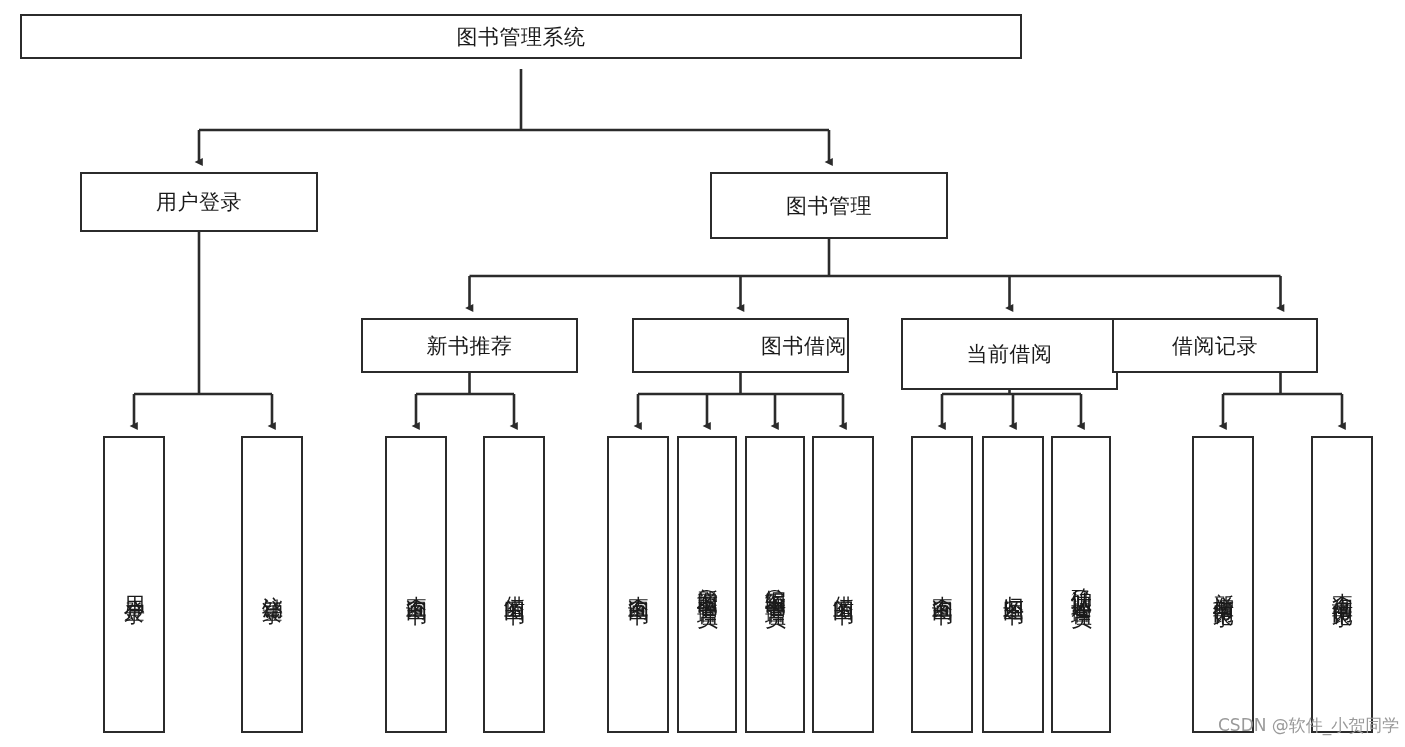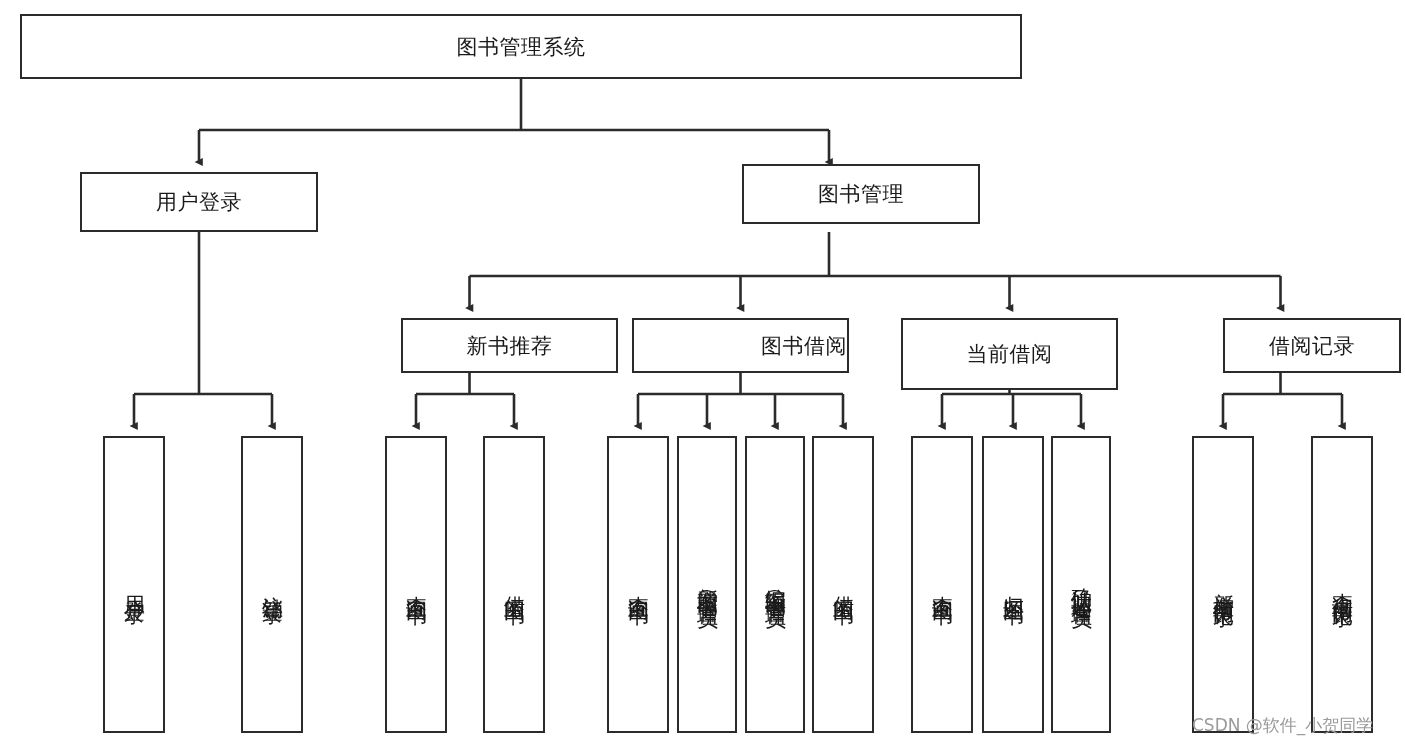--- a/index.html
+++ b/index.html
@@ -52,20 +52,21 @@
   }
   .node .hlabel {
     white-space: nowrap;
   }
   .watermark {
     position: absolute;
     font-size: 17px;
     color: #9a9a9a;
     white-space: nowrap;
     pointer-events: none;
+    margin-left: 26px;
   }
 </style>
 </head>
 <body>
 
 <div id="diagram-root">
   <svg class="edges" viewBox="0 0 1405 747">
     <defs>
       <marker id="arrowhead" markerWidth="9" markerHeight="9" refX="4.5" refY="4.2" orient="auto" markerUnits="userSpaceOnUse">
         <path d="M0.6,0.4 L8.4,0.4 L4.5,8.6 Z" fill="#2b2b2b"></path>
@@ -102,39 +103,39 @@
         <path d="M1013,394 L1013,426" marker-end="url(#arrowhead)"></path>
         <path d="M1081,394 L1081,426" marker-end="url(#arrowhead)"></path>
         <path d="M1280.5,373 L1280.5,394"></path>
         <path d="M1223,394 L1342,394"></path>
         <path d="M1223,394 L1223,426" marker-end="url(#arrowhead)"></path>
         <path d="M1342,394 L1342,426" marker-end="url(#arrowhead)"></path>
       </g>
   </svg>
 
   <div id="node-layer">
-      <div class="node horizontal" style="left: 20px; top: 14px; width: 1002px; height: 65px;">
+      <div class="node horizontal" style="left: 20px; top: 14px; width: 1002px; height: 45px;">
         <span class="hlabel">图书管理系统</span>
       </div>
       <div class="node horizontal" style="left: 80px; top: 172px; width: 238px; height: 60px;">
         <span class="hlabel">用户登录</span>
       </div>
-      <div class="node horizontal" style="left: 710px; top: 164px; width: 238px; height: 60px; margin-left: 32px;">
+      <div class="node horizontal" style="left: 710px; top: 172px; width: 238px; height: 67px;">
         <span class="hlabel">图书管理</span>
       </div>
-      <div class="node horizontal" style="left: 361px; top: 318px; width: 217px; height: 55px; margin-left: 40px;">
+      <div class="node horizontal" style="left: 361px; top: 318px; width: 217px; height: 55px;">
         <span class="hlabel">新书推荐</span>
       </div>
       <div class="node horizontal" style="left: 632px; top: 318px; width: 217px; height: 55px; justify-content: flex-end;">
         <span class="hlabel">图书借阅</span>
       </div>
       <div class="node horizontal" style="left: 901px; top: 318px; width: 217px; height: 72px;">
         <span class="hlabel">当前借阅</span>
       </div>
-      <div class="node horizontal" style="left: 1223px; top: 318px; width: 178px; height: 55px;">
+      <div class="node horizontal" style="left: 1112px; top: 318px; width: 206px; height: 55px;">
         <span class="hlabel">借阅记录</span>
       </div>
       <div class="node vertical" style="left: 103px; top: 436px; width: 62px; height: 297px;">
         <span class="vlabel">用户登录</span>
       </div>
       <div class="node vertical" style="left: 241px; top: 436px; width: 62px; height: 297px;">
         <span class="vlabel">注销登录</span>
       </div>
       <div class="node vertical" style="left: 385px; top: 436px; width: 62px; height: 297px;">
         <span class="vlabel">查询图书</span>

